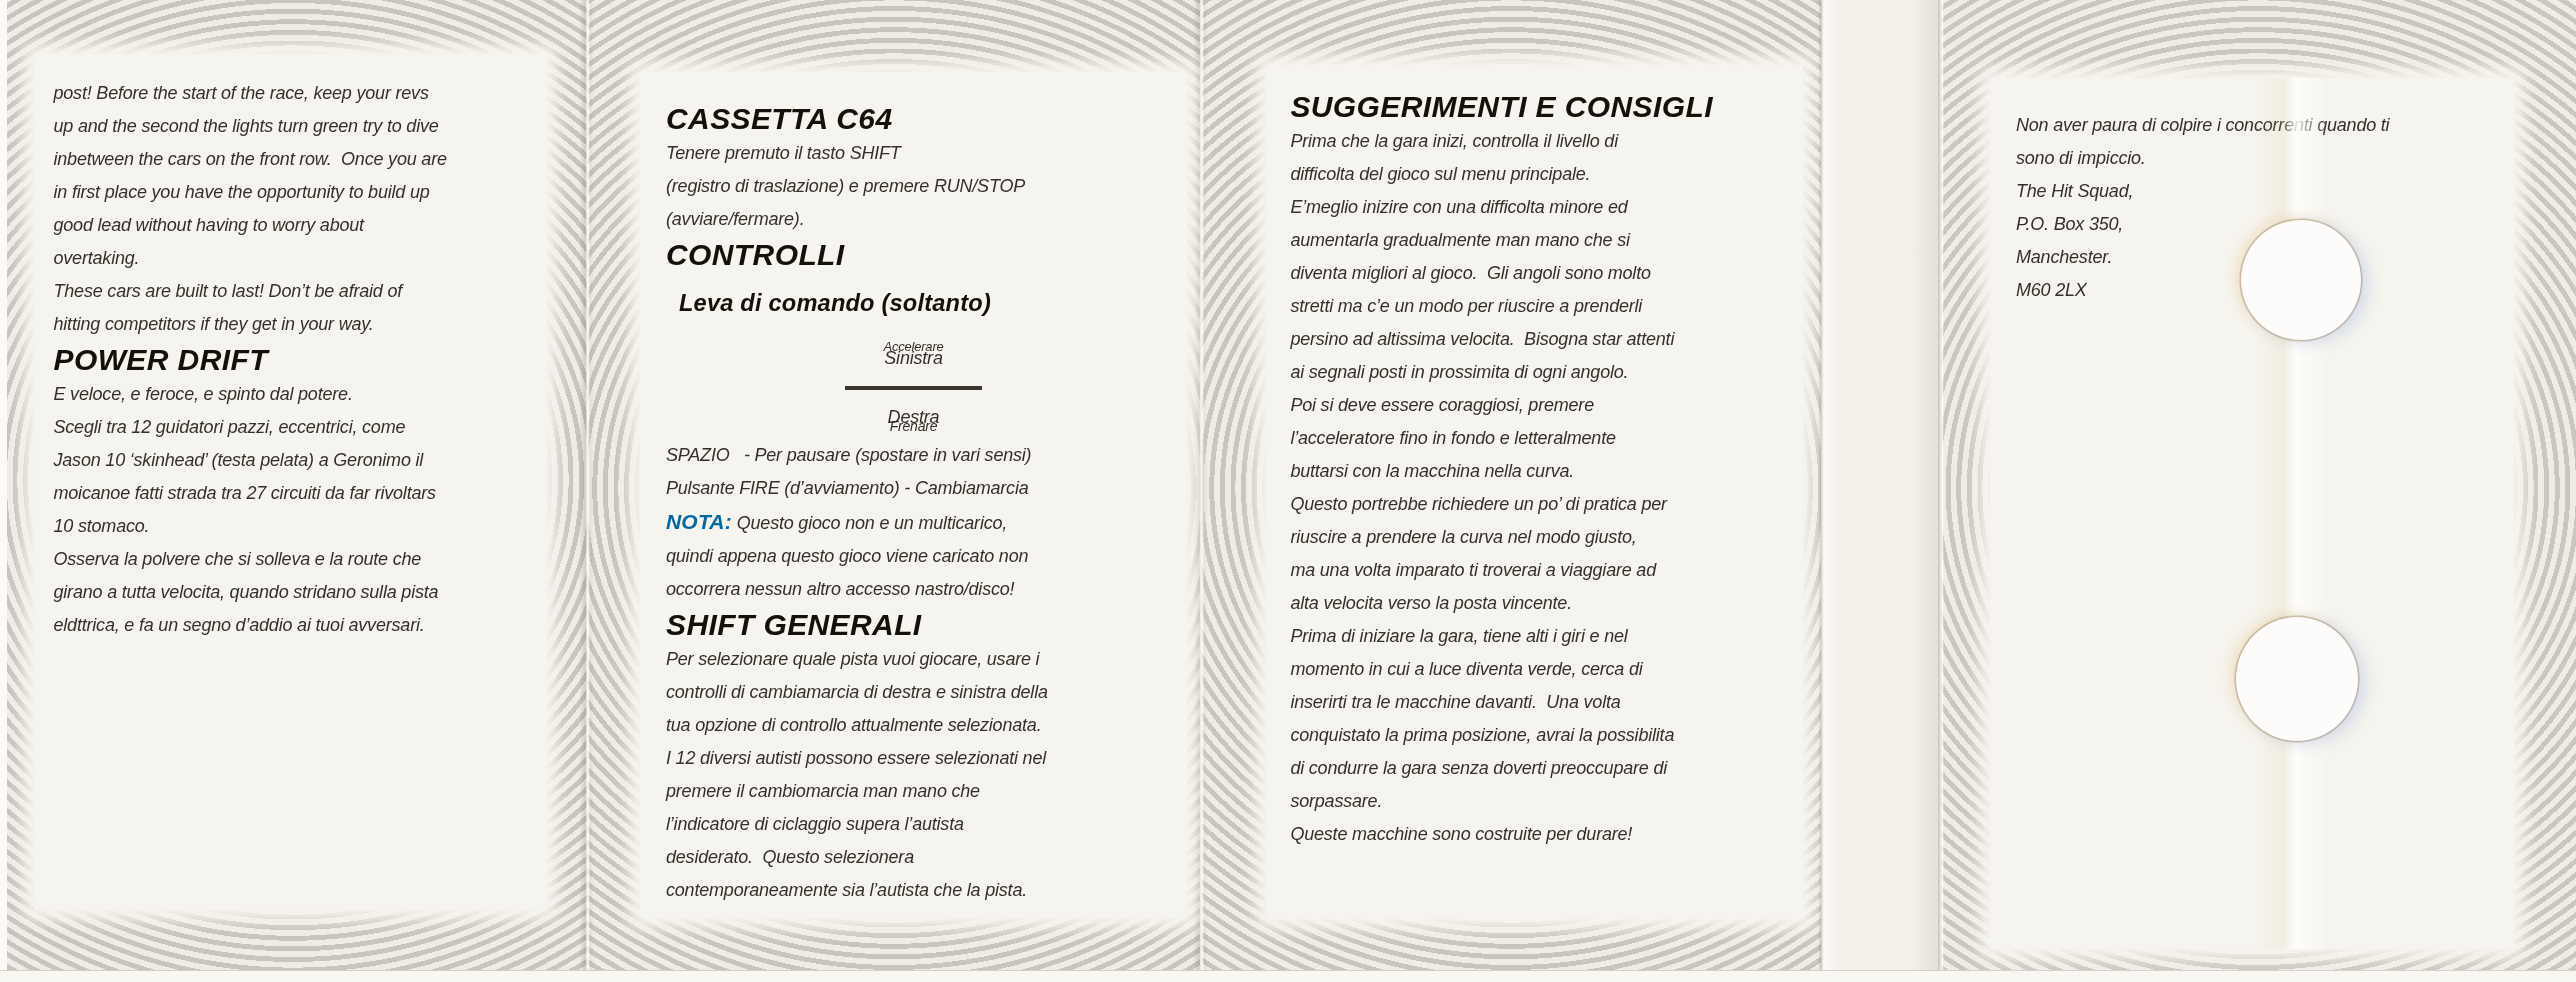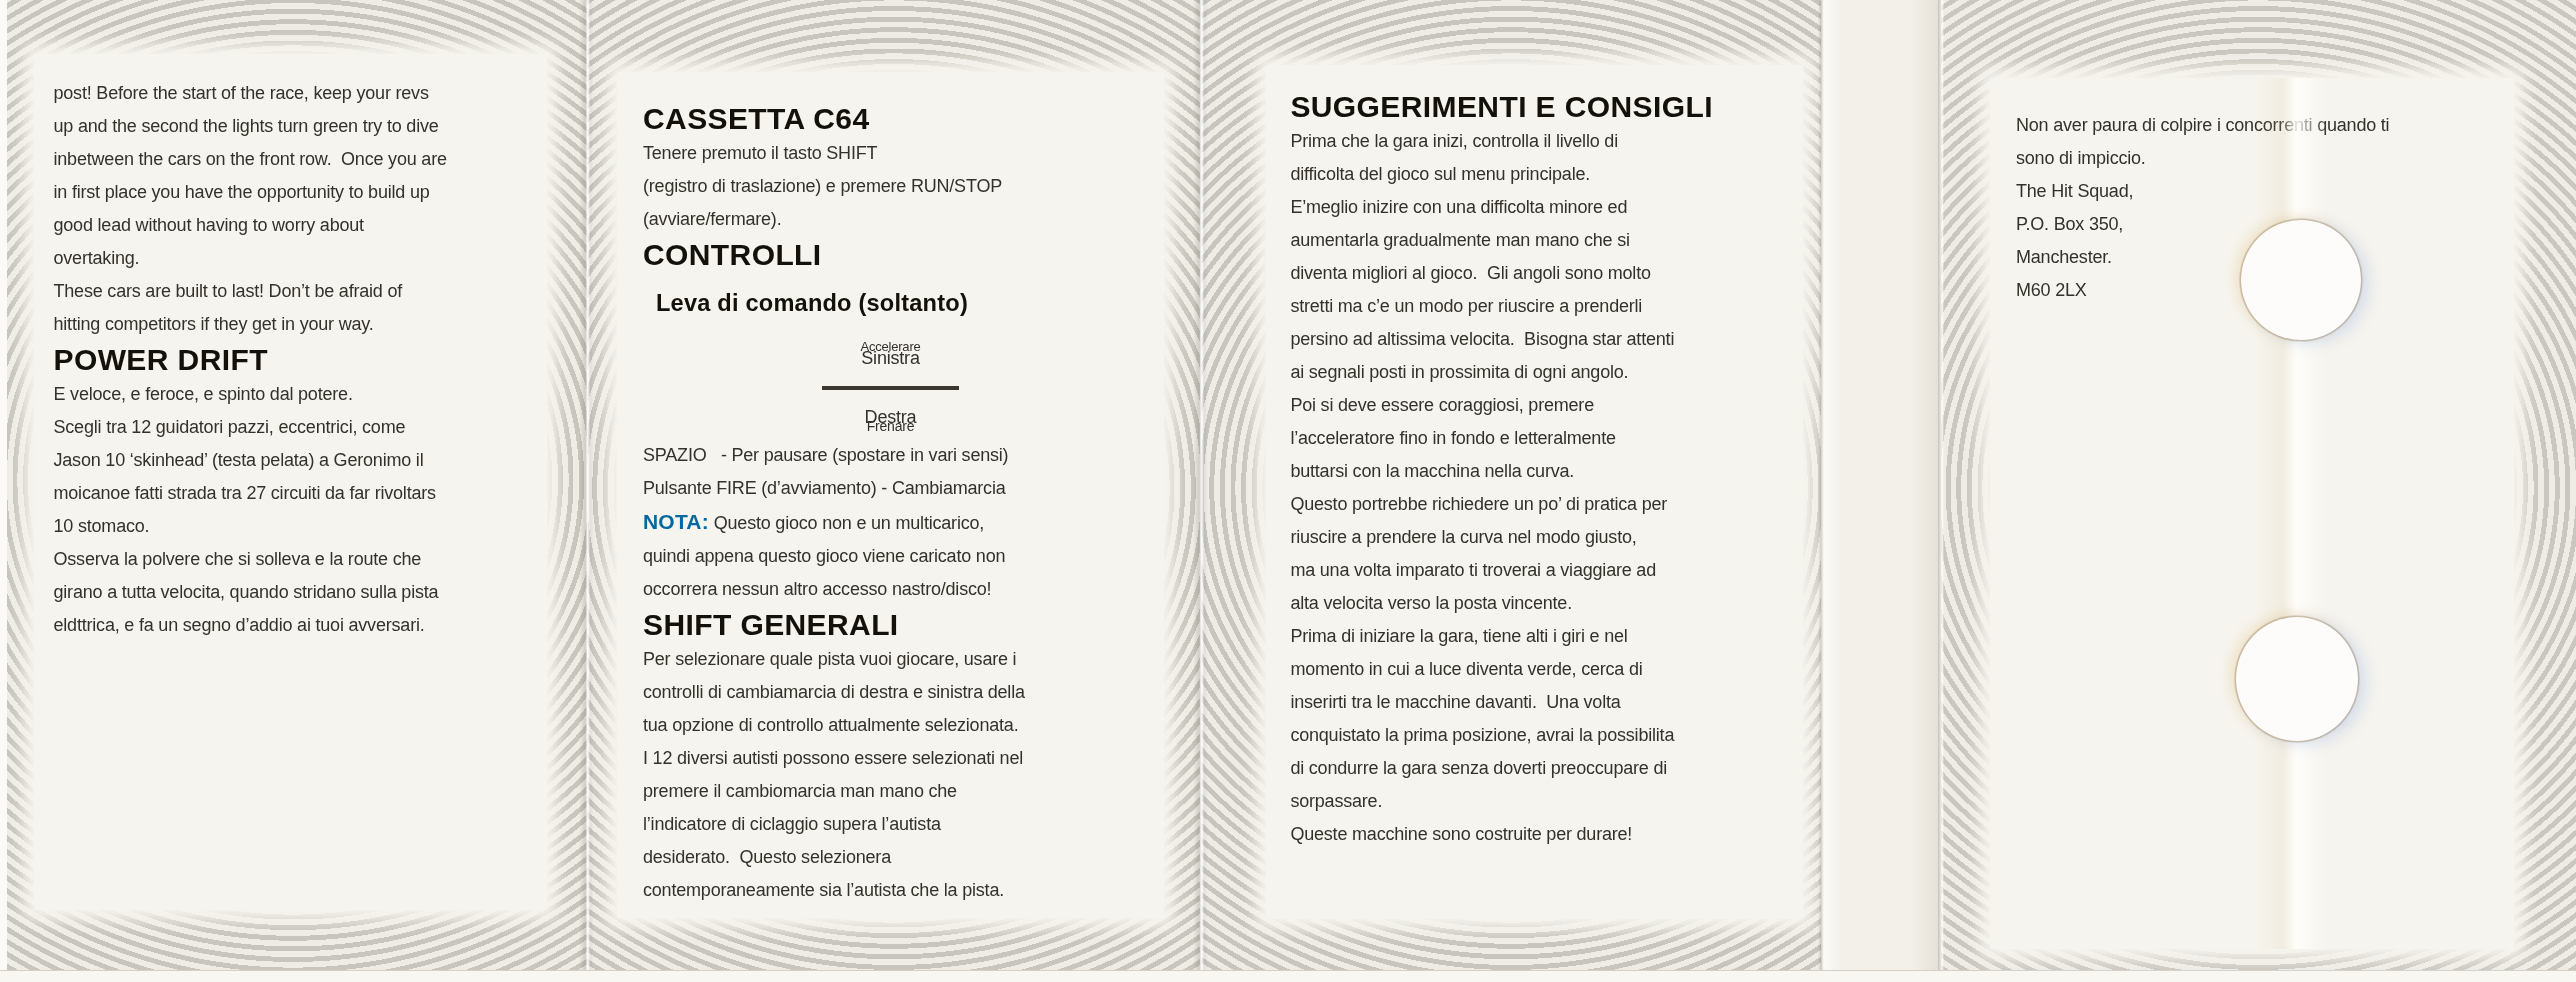--- a/index.html
+++ b/index.html
@@ -1,21 +1,21 @@
 <!DOCTYPE html>
 <html style="font-size:13px"><head>
 <meta charset="utf-8">
 <style>
   html,body{margin:0;padding:0;}
   body{
     width:2576px;height:982px;overflow:hidden;position:relative;
     background:#efece6;
     font-family:"Liberation Sans","DejaVu Sans",sans-serif;
   }
-  .sheet{position:absolute;inset:0;}
+  .sheet{position:absolute;inset:0;font-style:italic;}
   
   .ripple{position:absolute;top:0;height:970px;}
   .ripple-1{left:0;width:587px;
     background:repeating-radial-gradient(circle at 293px 480px,
       rgba(146,143,133,0.42) 0 4.9px, rgba(0,0,0,0) 4.9px 10.6px);}
   .ripple-2{left:587px;width:613px;
     background:repeating-radial-gradient(circle at 307px 488px,
       rgba(146,143,133,0.42) 0 4.9px, rgba(0,0,0,0) 4.9px 10.6px);}
   .ripple-3{left:1201px;width:620px;
     background:repeating-radial-gradient(circle at 310px 488px,
@@ -37,21 +37,21 @@
     background:linear-gradient(90deg, rgba(0,0,0,0) , rgba(96,90,78,0.28) 55%, rgba(255,255,255,0.8));}
   .spine-edge-right{left:1938px;
     background:linear-gradient(90deg, rgba(96,90,78,0.24), rgba(255,255,255,0.85) 70%, rgba(0,0,0,0));}
   .scan-edge{position:absolute;left:0;top:0;width:7.3px;height:982px;background:#fbfaf6;}
   .bottom-strip{position:absolute;left:0;top:970px;width:2576px;height:12.2px;
     background:#f9f7f2;border-top:0.8px solid rgba(125,118,104,0.30);box-sizing:border-box;}
   
   .panel{position:absolute;background:#f6f4ee;box-shadow:0 0 14.6px 9.8px #f6f4ee;
     box-sizing:border-box;color:#34312b;}
   .panel-1{left:34px;top:54px;width:513px;height:856px;padding:23px 19.5px;}
-  .panel-2{left:617px;top:72px;width:547px;height:846px;padding:28px 26px;}
+  .panel-2{left:640px;top:72px;width:547px;height:846px;padding:28px 26px;}
   .panel-3{left:1266px;top:65px;width:537px;height:854px;padding:23px 24.4px;}
   .panel-4{left:1990px;top:78px;width:524px;height:871px;padding:31px 26px;}
   
   .body-text{font-size:18px;line-height:33px;letter-spacing:-0.2px;
     white-space:pre-wrap;margin:0;color:#34312b;}
   .heading{font-size:30px;line-height:37px;font-weight:900;letter-spacing:0.4px;
     color:#14110a;margin:0;white-space:pre-wrap;}
   .subheading{font-size:23.6px;line-height:34px;font-weight:800;letter-spacing:0.2px;
     color:#14110a;margin:13px;white-space:pre-wrap;}
   .nota-label{font-size:21px;font-weight:900;color:#0369a1;letter-spacing:0.2px;}

